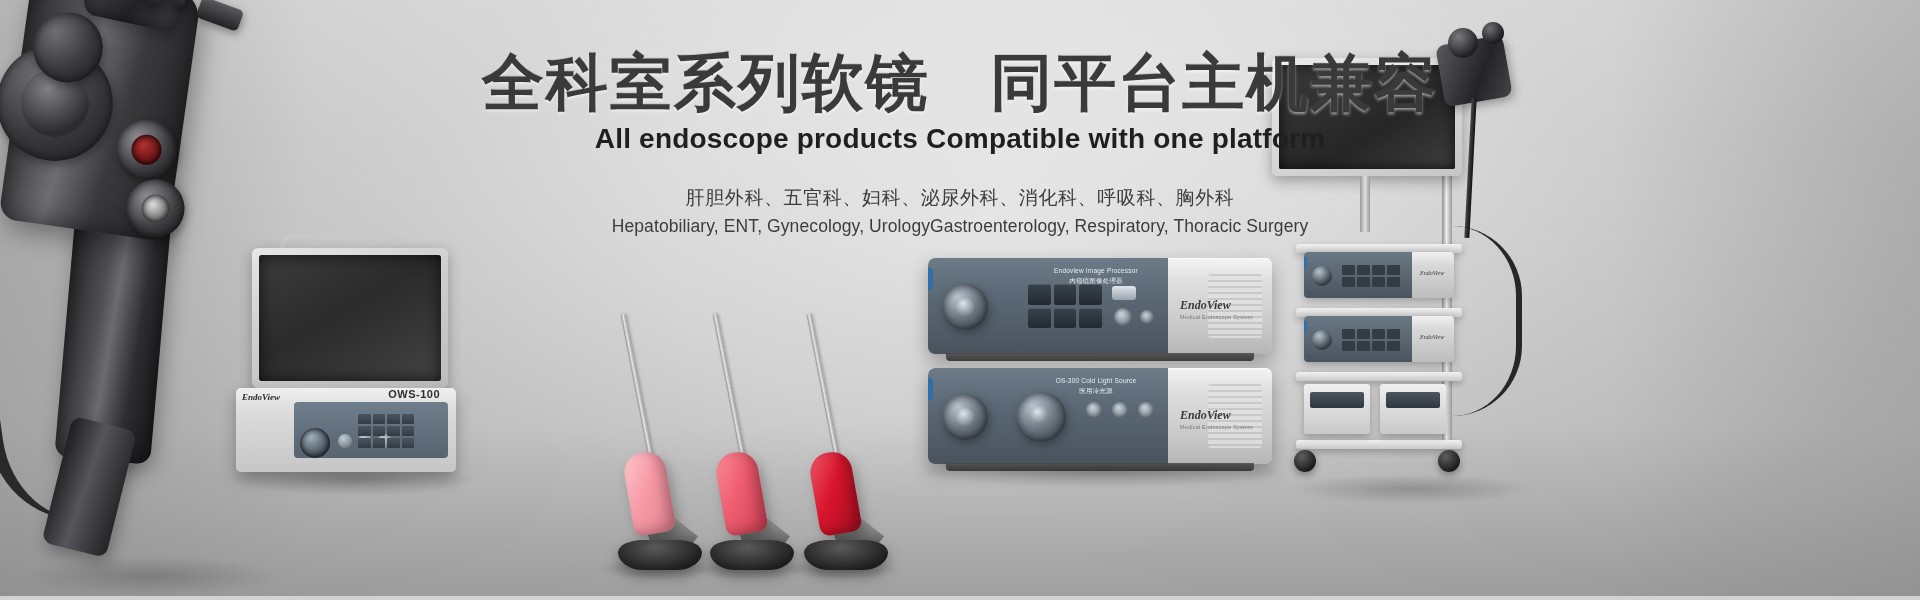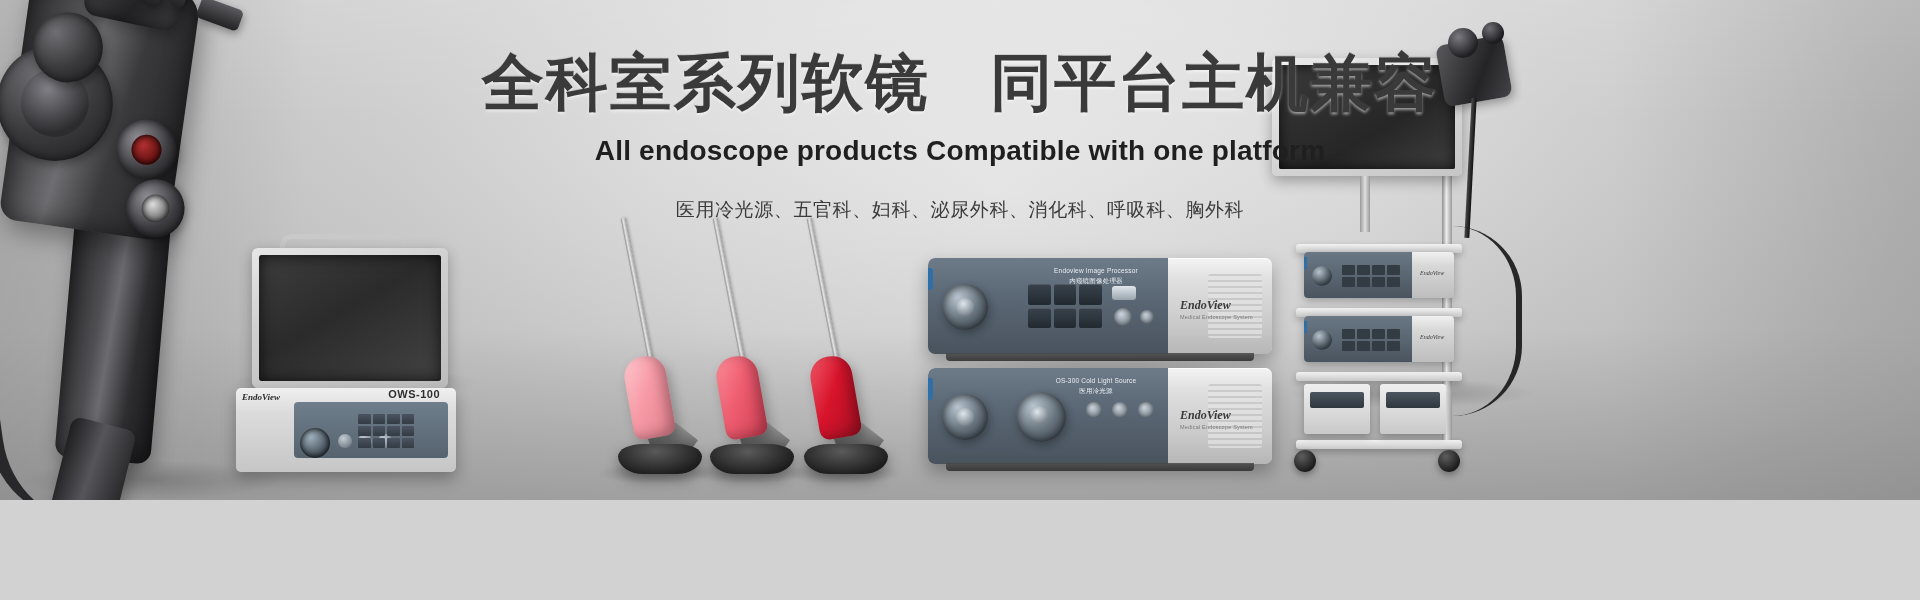--- a/index.html
+++ b/index.html
@@ -2,21 +2,21 @@
 <html><head>
 <meta charset="utf-8">
 <style>
   html,body{margin:0;padding:0;}
   body{
     width:1920px;height:600px;overflow:hidden;
     font-family:"Liberation Sans","DejaVu Sans",sans-serif;
     background:#d2d2d2;
   }
   .banner{
-    position:relative;width:1920px;height:500px;overflow:hidden;
+    position:relative;width:1920px;height:596px;overflow:hidden;
     background:
       radial-gradient(ellipse 900px 520px at 52% 38%, #e9e9e9 0%, #dedede 38%, #cfcfcf 66%, #c2c2c2 100%),
       linear-gradient(180deg,#e0e0e0 0%,#d6d6d6 45%,#c9c9c9 100%);
   }
   .vignette{
     position:absolute;inset:0;pointer-events:none;
     background:
       linear-gradient(90deg, rgba(120,120,120,.30) 0%, rgba(140,140,140,0) 16%, rgba(140,140,140,0) 84%, rgba(120,120,120,.26) 100%),
       linear-gradient(180deg, rgba(255,255,255,.22) 0%, rgba(255,255,255,0) 25%, rgba(90,90,90,.18) 100%);
   }
@@ -28,21 +28,21 @@
   
   .text-block{position:absolute;left:0;right:0;top:50px;text-align:center;z-index:40;}
   .headline{
     font-size:62px;line-height:1.08;font-weight:700;color:#3a3a3a;
     letter-spacing:2px;
     text-shadow:0 2px 3px rgba(255,255,255,.55), 0 -1px 0 rgba(0,0,0,.10);
     white-space:nowrap;
   }
   .headline .gap{display:inline-block;width:22px;}
   .subhead{
-    margin-top:18px;font-size:28px;font-weight:700;color:#1f1f1f;
+    margin-top:6px;font-size:28px;font-weight:700;color:#1f1f1f;
     letter-spacing:.2px;white-space:nowrap;
   }
   .deptline-cn{
     margin-top:30px;font-size:19px;color:#3c3c3c;letter-spacing:.6px;white-space:nowrap;
   }
   .deptline-en{
     margin-top:5px;font-size:17.5px;color:#3c3c3c;letter-spacing:.1px;white-space:nowrap;
   }
 
   
@@ -314,21 +314,22 @@
     <div class="port port-2"></div>
   </div>
 
   <div class="text-block">
     <div class="headline">
       <span>全科室系列软镜</span>
       <span class="gap"></span>
       <span>同平台主机兼容</span>
     </div>
     <div class="subhead">All endoscope products Compatible with one platform</div>
-    <div class="deptline-cn">医用冷光源、五官科、妇科、泌尿外科、消化科、呼吸科、胸外科</div>
+    <div class="deptline-cn">肝胆外科、五官科、妇科、泌尿外科、消化科、呼吸科、胸外科</div>
+    <div class="deptline-en">Hepatobiliary, ENT, Gynecology, UrologyGastroenterology, Respiratory, Thoracic Surgery</div>
   </div>
 
   <div class="ows">
     <div class="ows-handle"></div>
     <div class="ows-screen">
       <div class="ows-screen-inner"></div>
     </div>
     <div class="ows-base">
       <div class="ows-brand">EndoView</div>
       <div class="ows-panel">

